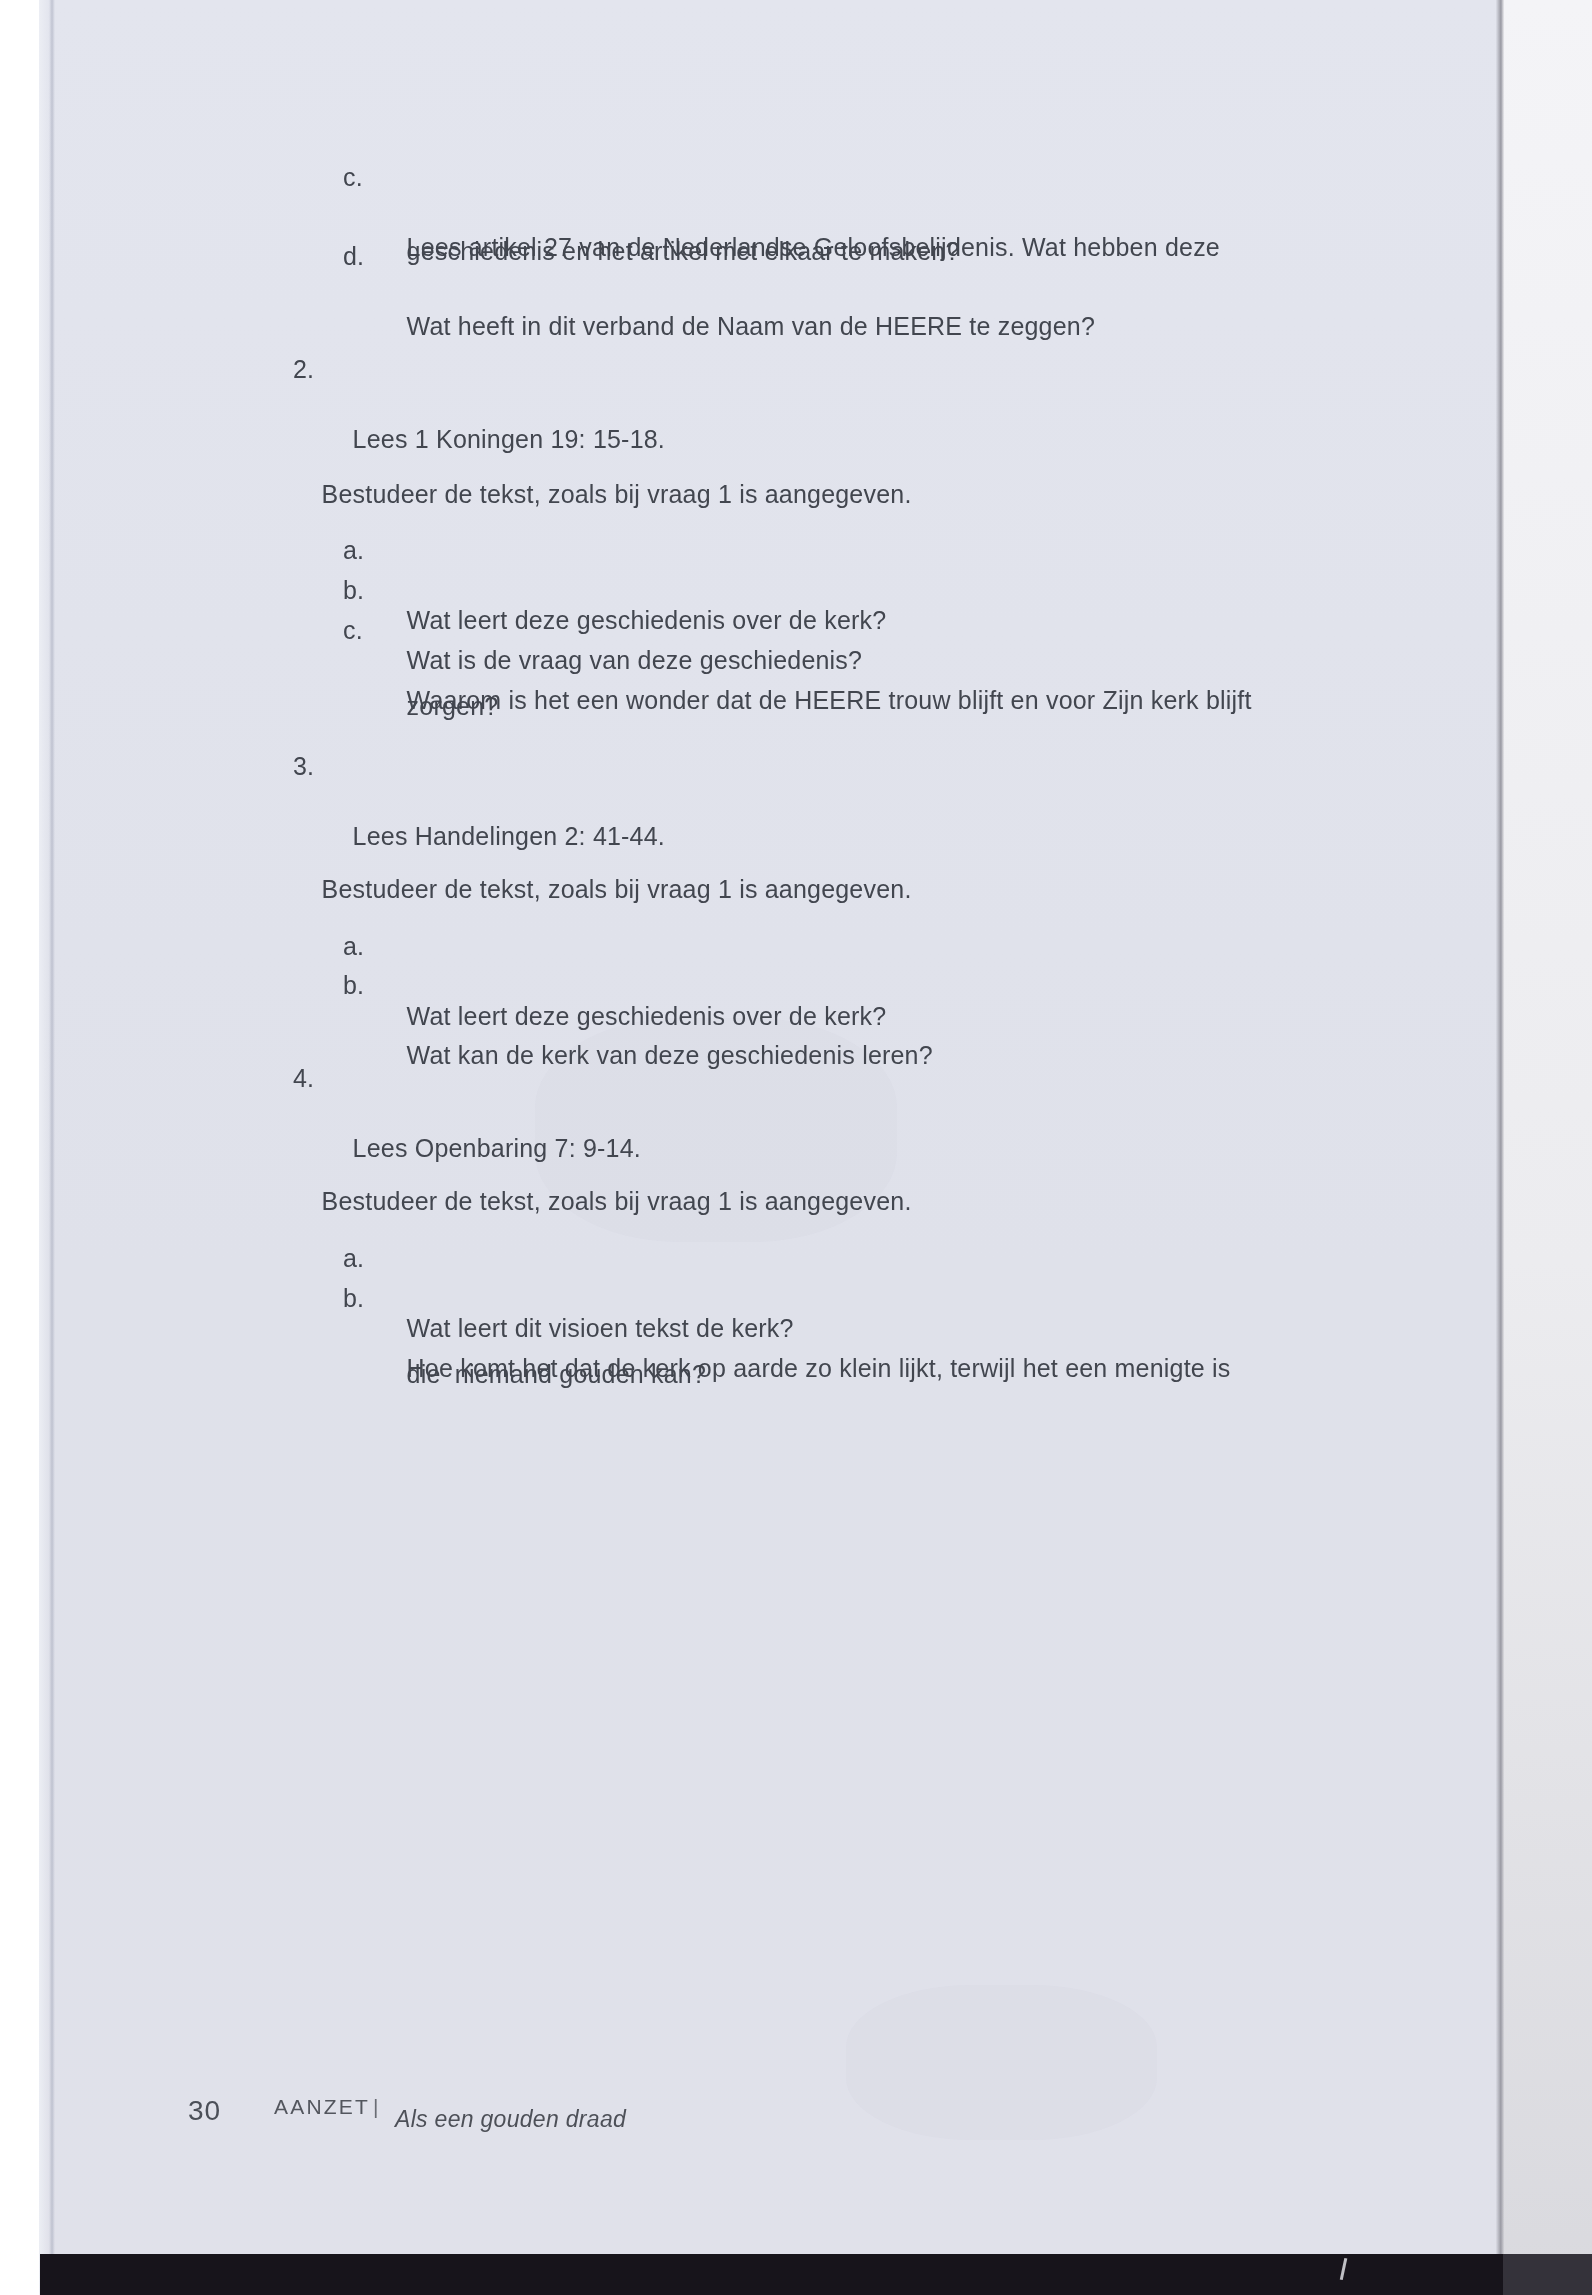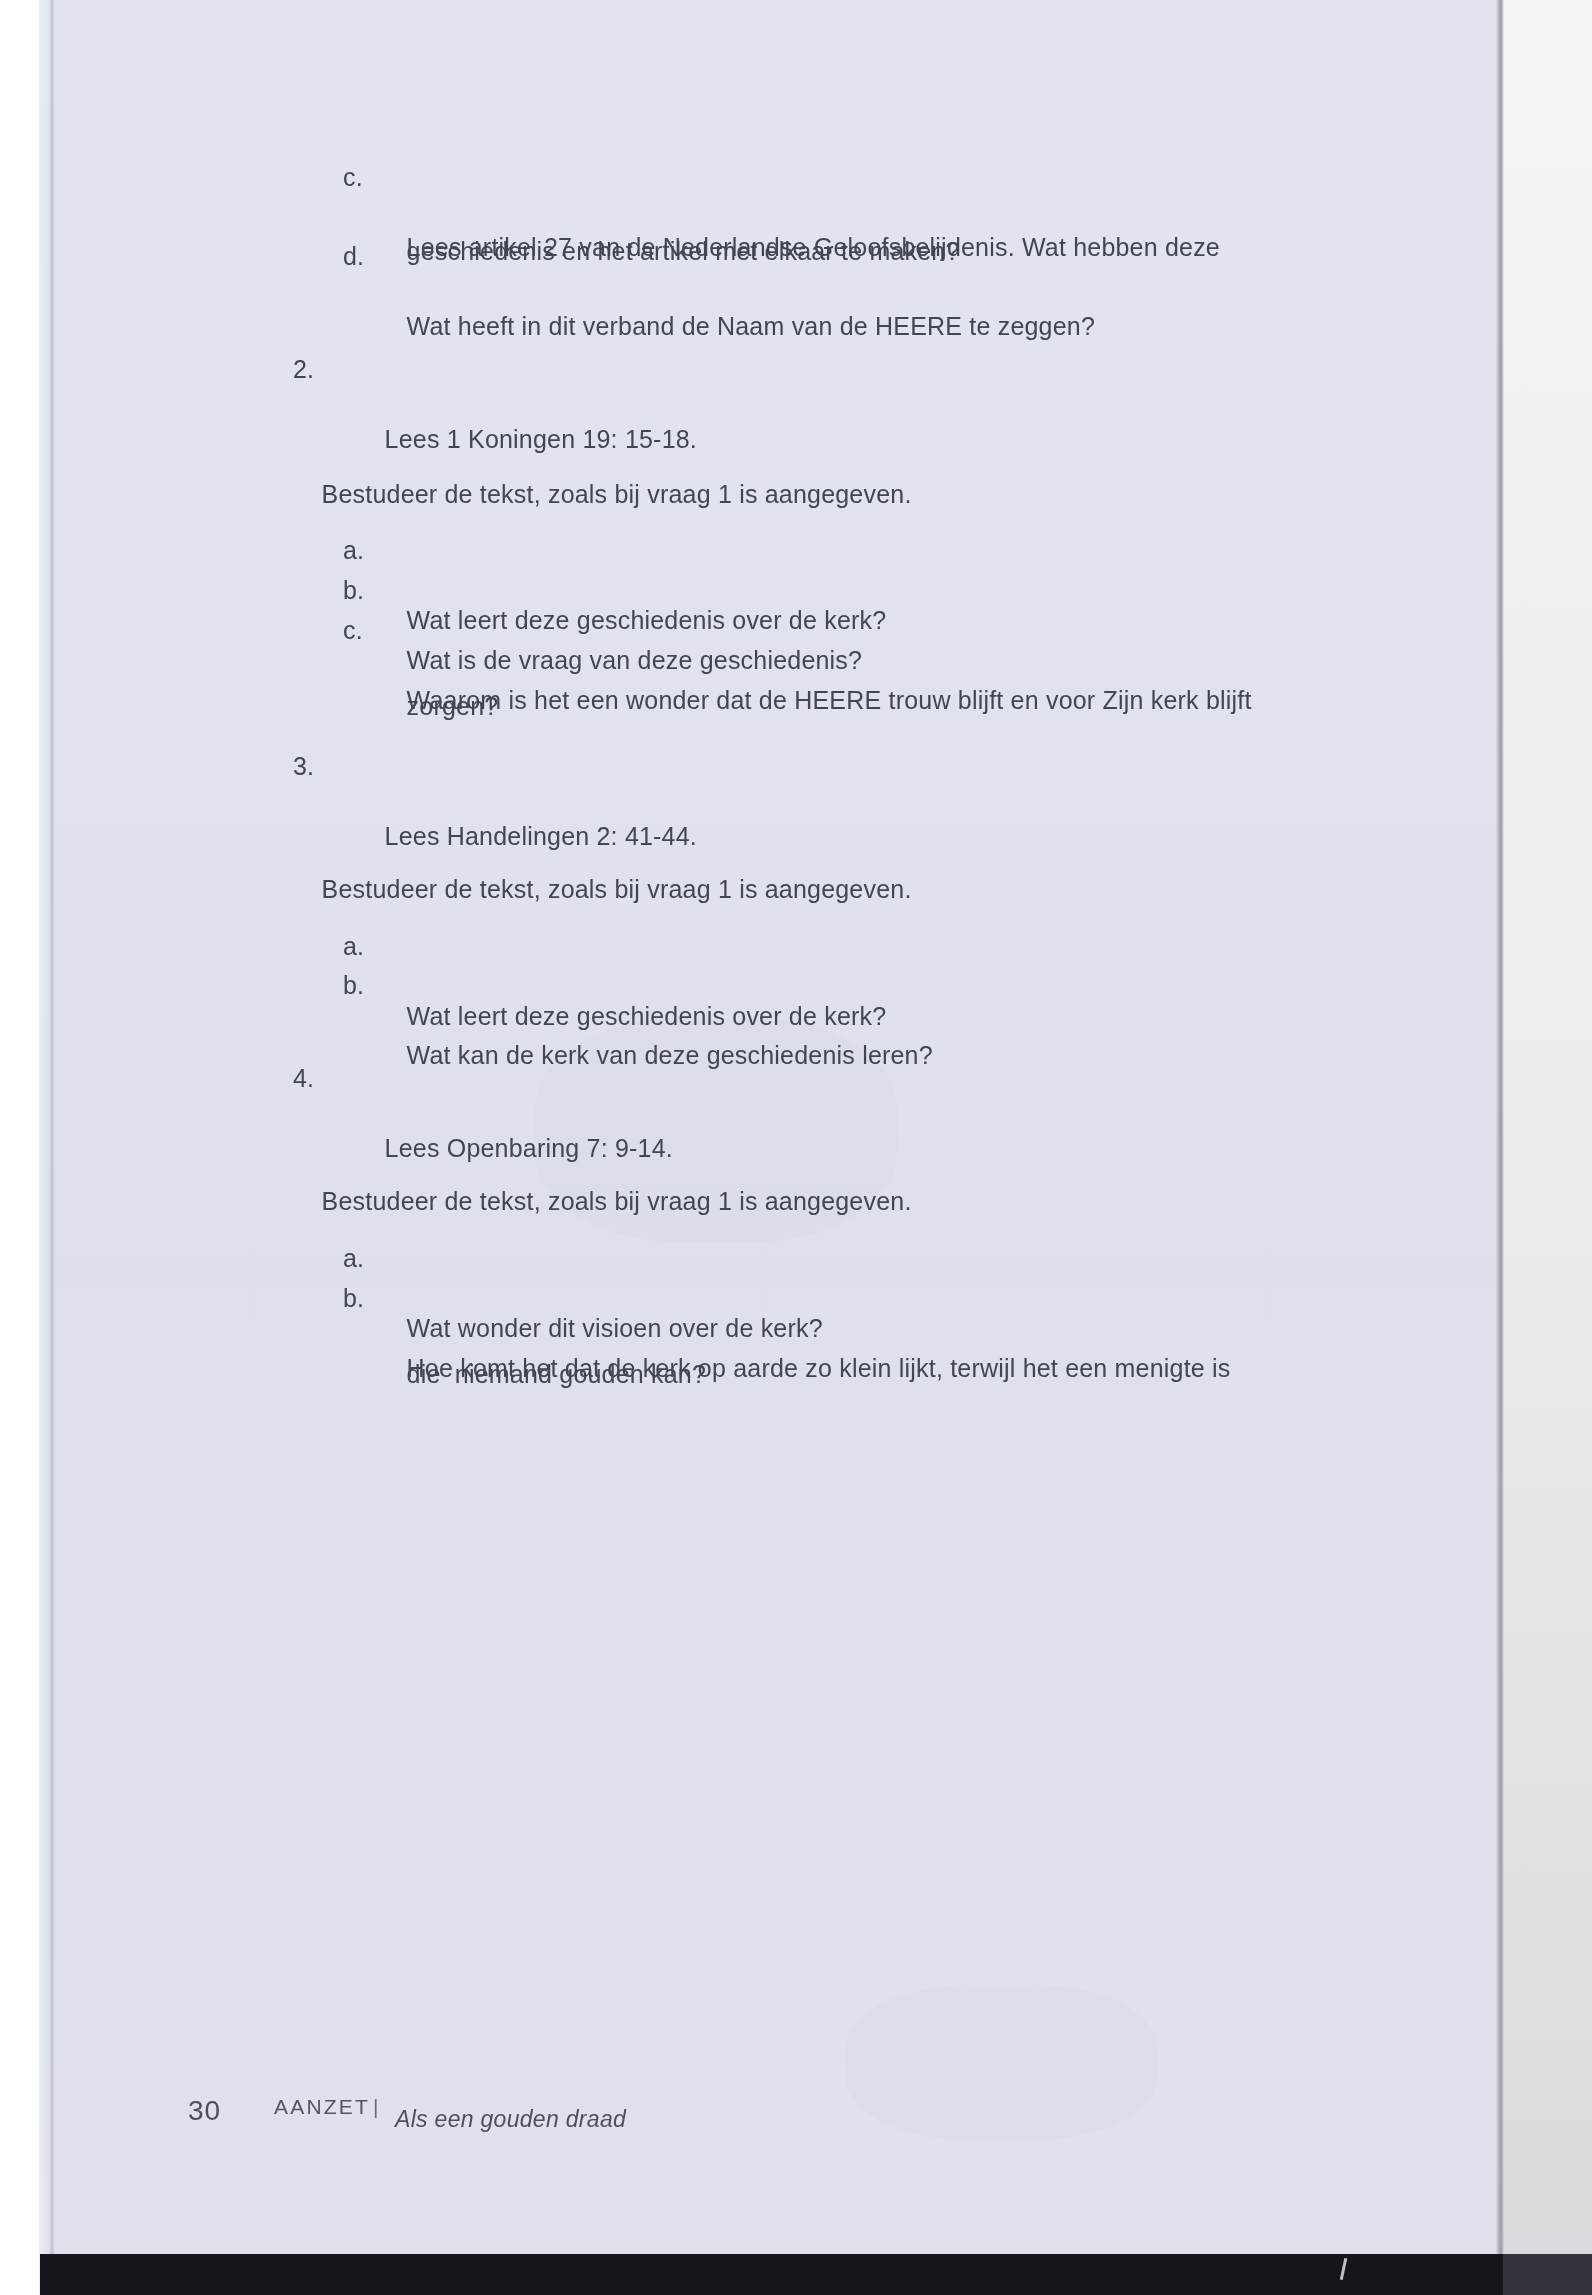--- a/index.html
+++ b/index.html
@@ -50,21 +50,21 @@
   .smudge{position:absolute;background:#8a90a8;opacity:.035;border-radius:40%;}
   
   .line{
     position:absolute;
     font-size:25px;line-height:35px;
     color:#42464f;letter-spacing:0.2px;
     white-space:pre;
   }
   .line .marker{position:absolute;left:0;top:0;}
   .num-item{left:293px;}
-  .num-item .q-text{margin-left:63px;display:inline-block;}
+  .num-item .q-text{margin-left:31px;display:inline-block;}
   .letter-item{left:343px;}
   .letter-item .q-text{margin-left:35px;display:inline-block;}
   .para{left:293px;}
   .cont{left:378px;}
   
   #footer{position:absolute;left:0;top:2095px;width:1244px;height:38px;}
   #footer span{position:absolute;top:0;}
   #page-number{left:188px;font-size:28px;color:#4b4f58;letter-spacing:0.9px;}
   #series-title{left:274px;top:5.2px;font-size:21px;color:#53565e;letter-spacing:2.2px;}
   #footer-sep{left:373px;top:4.3px;font-size:21px;color:#6a6d75;}
@@ -134,21 +134,21 @@
 
   <div class="line num-item" style="top:1061px">
     <span class="marker">4.</span>
     <span class="q-text">Lees Openbaring 7: 9-14.</span>
   </div>
   <div class="line para" style="top:1149px">
     <span class="q-text">Bestudeer de tekst, zoals bij vraag 1 is aangegeven.</span>
   </div>
   <div class="line letter-item" style="top:1241px">
     <span class="marker">a.</span>
-    <span class="q-text">Wat wonder dit visioen over de kerk?</span>
+    <span class="q-text">Wat leert dit visioen tekst de kerk?</span>
   </div>
   <div class="line letter-item" style="top:1281px">
     <span class="marker">b.</span>
     <span class="q-text">Hoe komt het dat de kerk op aarde zo klein lijkt, terwijl het een menigte is</span>
   </div>
   <div class="line cont" style="top:1322px">
     <span class="q-text">die  niemand gouden kan?</span>
   </div>
 
   <div id="footer">

